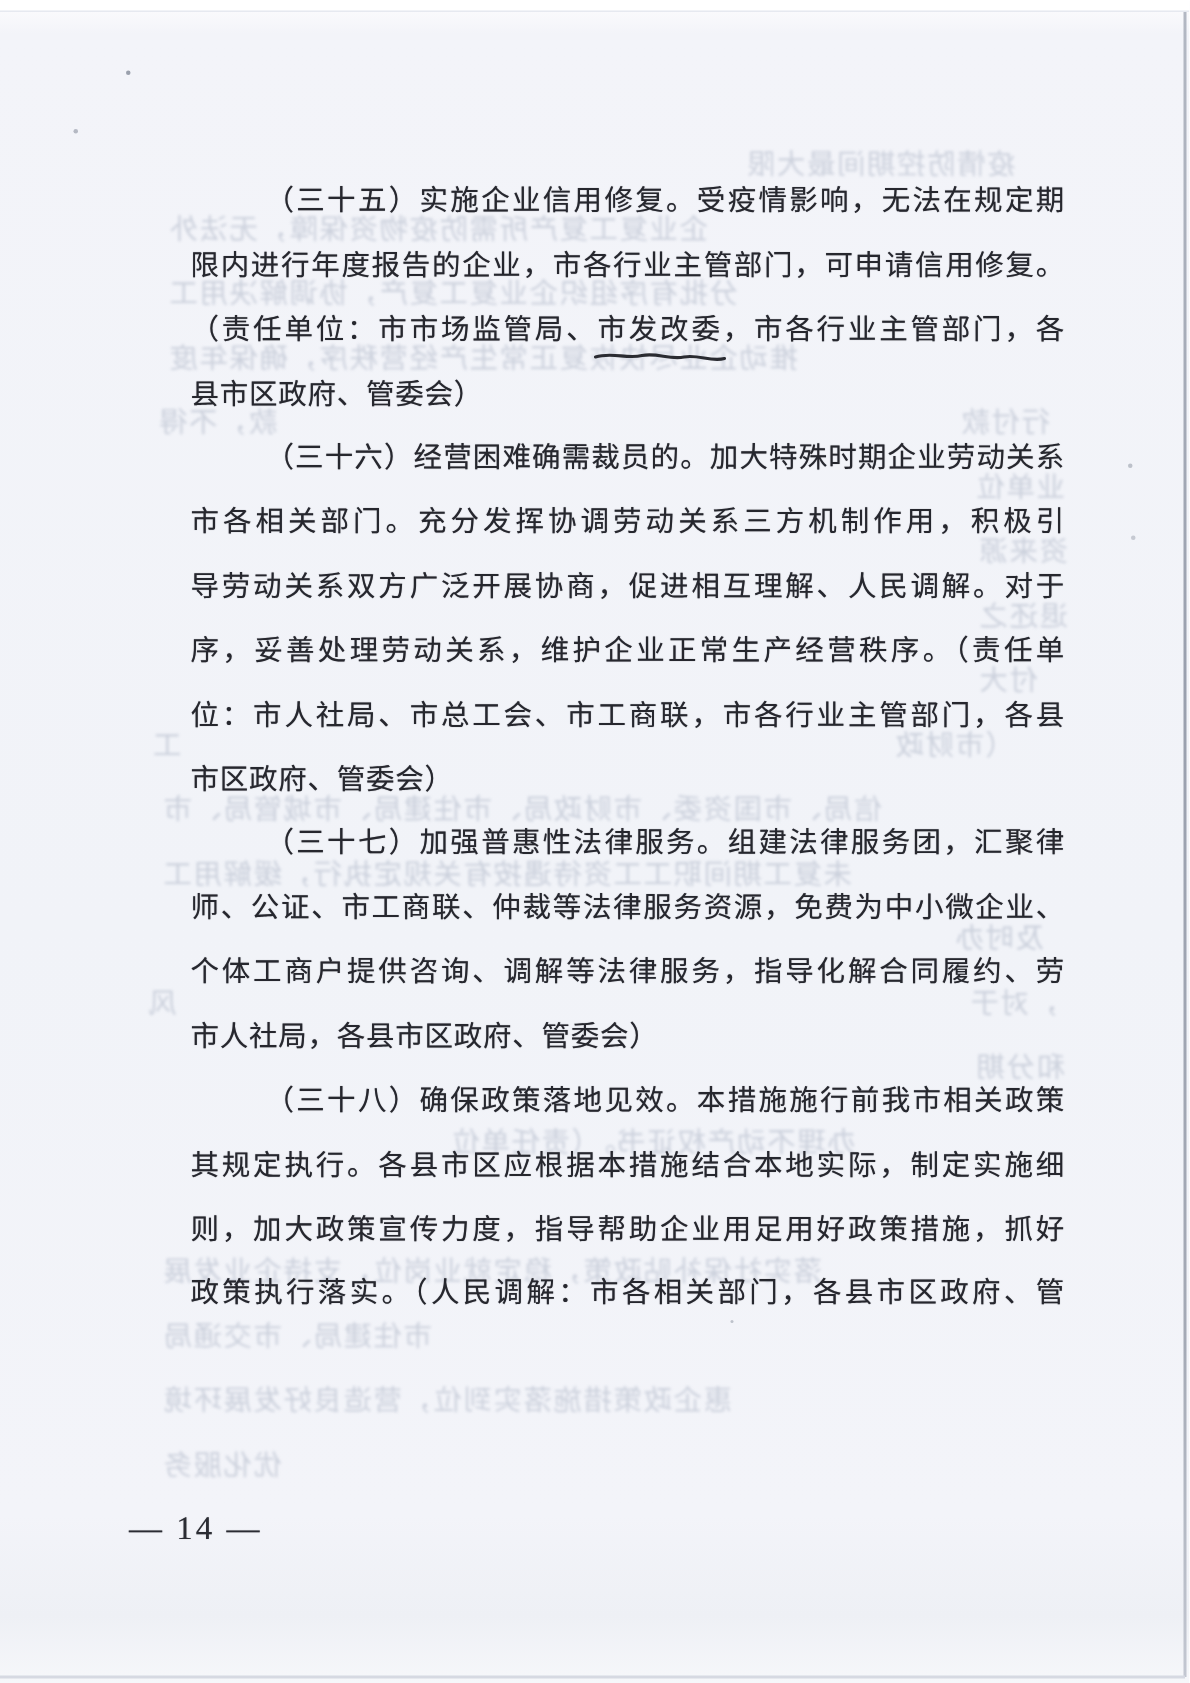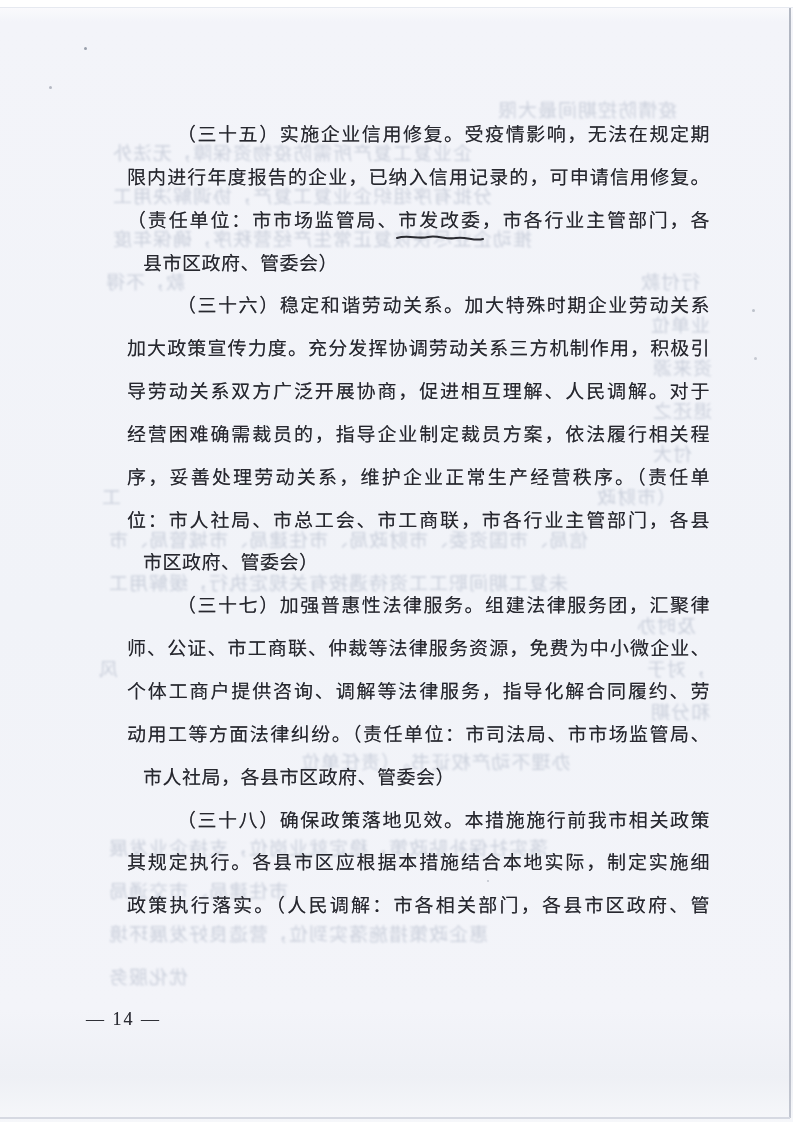--- a/index.html
+++ b/index.html
@@ -22,29 +22,29 @@
     position:absolute;left:127px;top:113px;width:583px;
     color:#26272e;
   }
   .t-line{
     height:42.85px;line-height:43px;font-size:19px;
     text-align:justify;text-align-last:justify;
     text-shadow:0 0 0.6px rgba(32,33,42,0.55);
     letter-spacing:0.5px;
   }
   .t-line.indent{padding-left:50px;}
-  .t-line.short{text-align-last:left;margin-left:16px;}
+  .t-line.short{text-align-last:left;}
 
   
   .hand-underline{position:absolute;left:394px;top:231px;width:92px;height:16px;}
 
   
   .page-number{
     position:absolute;left:86px;top:1008px;
-    font-size:18px;line-height:22px;color:#2b2c33;
+    font-size:22px;line-height:22px;color:#2b2c33;
     letter-spacing:2px;text-shadow:0 0 0.5px rgba(32,33,42,0.5);
   }
 
   
   .bleed-layer{position:absolute;left:0;top:0;width:793px;height:1122px;pointer-events:none;}
   .bleed{
     position:absolute;
     font-size:19px;line-height:30px;letter-spacing:1px;
     color:#8d98ae;opacity:0.38;
     transform:scaleX(-1);
@@ -91,37 +91,36 @@
       <div class="bleed" style="left: 650px; top: 698px;">和分期</div>
       <div class="bleed" style="left: 300px; top: 748px;">办理不动产权证书。（责任单位</div>
       <div class="bleed" style="left: 108px; top: 834px;">落实社保补贴政策，稳定就业岗位，支持企业发展</div>
       <div class="bleed" style="left: 108px; top: 877px;">市住建局、市交通局</div>
       <div class="bleed" style="left: 108px; top: 920px;">惠企政策措施落实到位，营造良好发展环境</div>
       <div class="bleed" style="left: 108px; top: 963px;">优化服务</div>
     </div>
 
   <div class="doc-body">
       <div class="t-line indent">（三十五）实施企业信用修复。受疫情影响，无法在规定期</div>
-      <div class="t-line">限内进行年度报告的企业，已纳入信用记录的，可申请信用修复。</div>
+      <div class="t-line">限内进行年度报告的企业，市各行业主管部门，可申请信用修复。</div>
       <div class="t-line">（责任单位：市市场监管局、市发改委，市各行业主管部门，各</div>
       <div class="t-line short">县市区政府、管委会）</div>
-      <div class="t-line indent">（三十六）稳定和谐劳动关系。加大特殊时期企业劳动关系</div>
-      <div class="t-line">加大政策宣传力度。充分发挥协调劳动关系三方机制作用，积极引</div>
+      <div class="t-line indent">（三十六）经营困难确需裁员的。加大特殊时期企业劳动关系</div>
+      <div class="t-line">市各相关部门。充分发挥协调劳动关系三方机制作用，积极引</div>
       <div class="t-line">导劳动关系双方广泛开展协商，促进相互理解、人民调解。对于</div>
-      <div class="t-line">经营困难确需裁员的，指导企业制定裁员方案，依法履行相关程</div>
       <div class="t-line">序，妥善处理劳动关系，维护企业正常生产经营秩序。（责任单</div>
       <div class="t-line">位：市人社局、市总工会、市工商联，市各行业主管部门，各县</div>
       <div class="t-line short">市区政府、管委会）</div>
       <div class="t-line indent">（三十七）加强普惠性法律服务。组建法律服务团，汇聚律</div>
       <div class="t-line">师、公证、市工商联、仲裁等法律服务资源，免费为中小微企业、</div>
       <div class="t-line">个体工商户提供咨询、调解等法律服务，指导化解合同履约、劳</div>
-      <div class="t-line">动用工等方面法律纠纷。（责任单位：市司法局、市市场监管局、</div>
       <div class="t-line short">市人社局，各县市区政府、管委会）</div>
       <div class="t-line indent">（三十八）确保政策落地见效。本措施施行前我市相关政策</div>
       <div class="t-line">其规定执行。各县市区应根据本措施结合本地实际，制定实施细</div>
+      <div class="t-line">则，加大政策宣传力度，指导帮助企业用足用好政策措施，抓好</div>
       <div class="t-line">政策执行落实。（人民调解：市各相关部门，各县市区政府、管</div>
     </div>
 
   <svg class="hand-underline" viewBox="0 0 92 16" xmlns="http://www.w3.org/2000/svg">
     <path d="M3,7 C14,3.5 24,8.5 34,6 C44,3.8 52,9 62,7 C72,5.2 80,10.5 89,8" fill="none" stroke="#2a2b31" stroke-width="2.1" stroke-linecap="round"></path>
   </svg>
 
   <div class="page-number">— 14 —</div>
 
   <div class="speck s1"></div>

